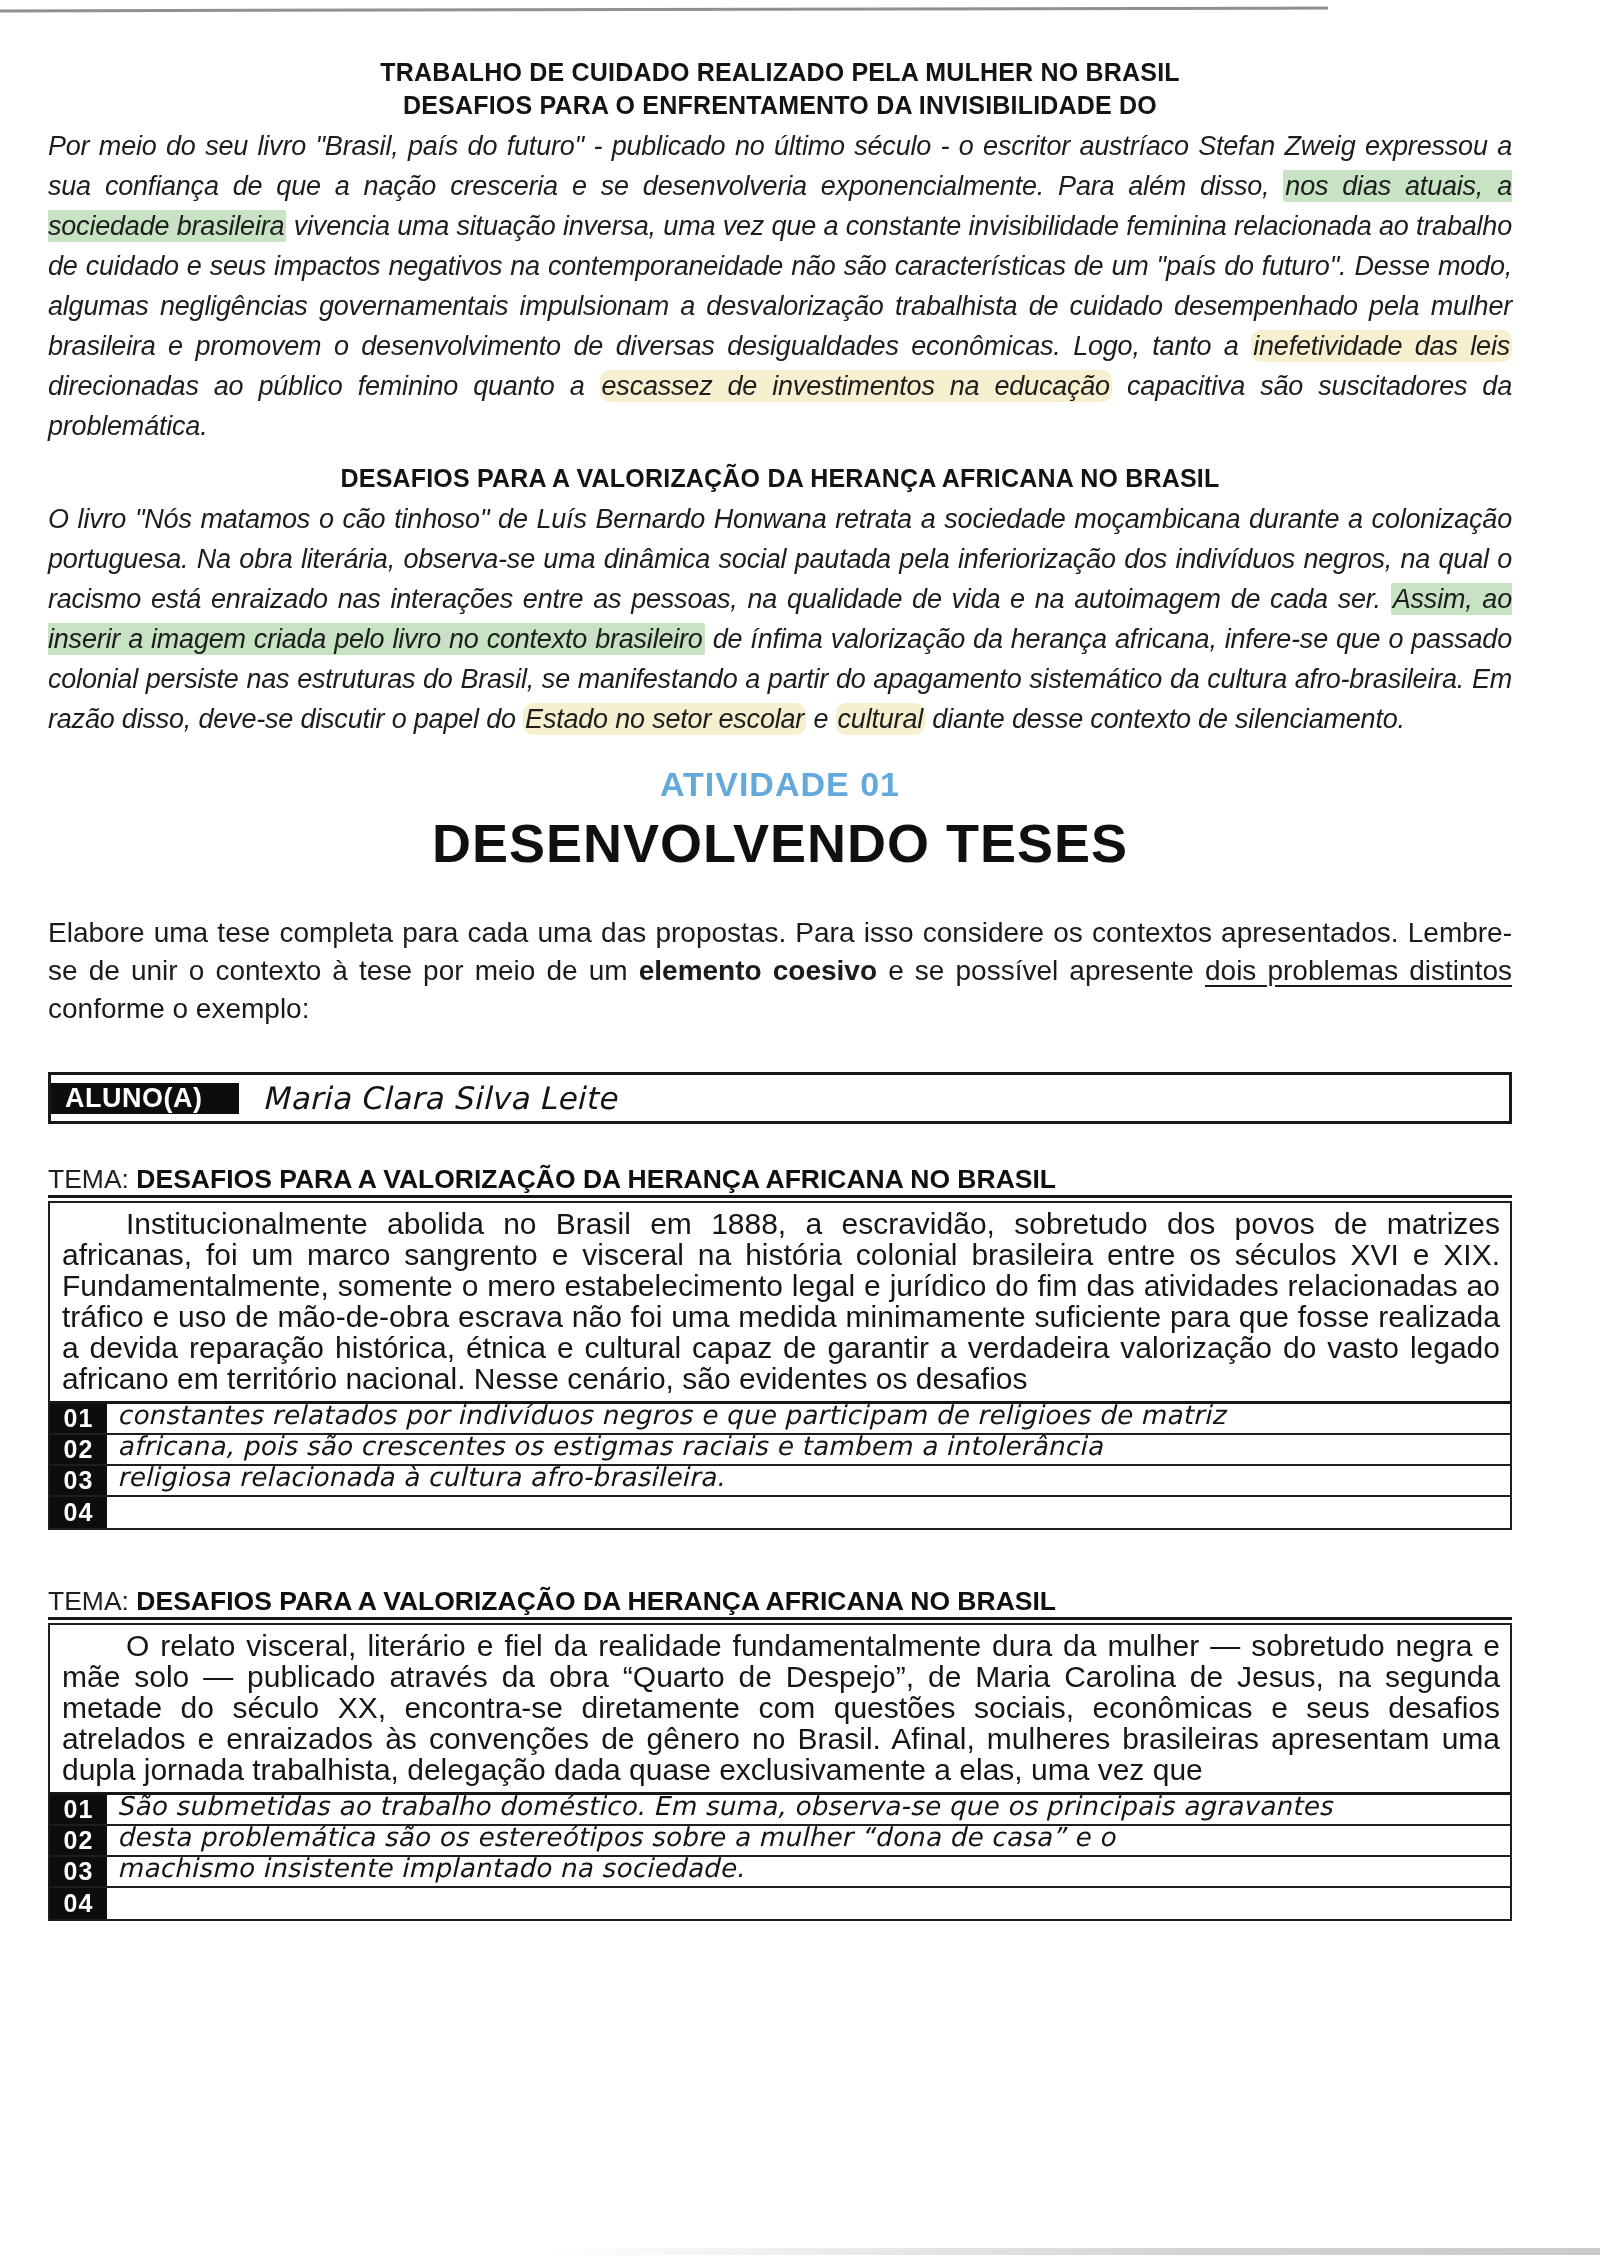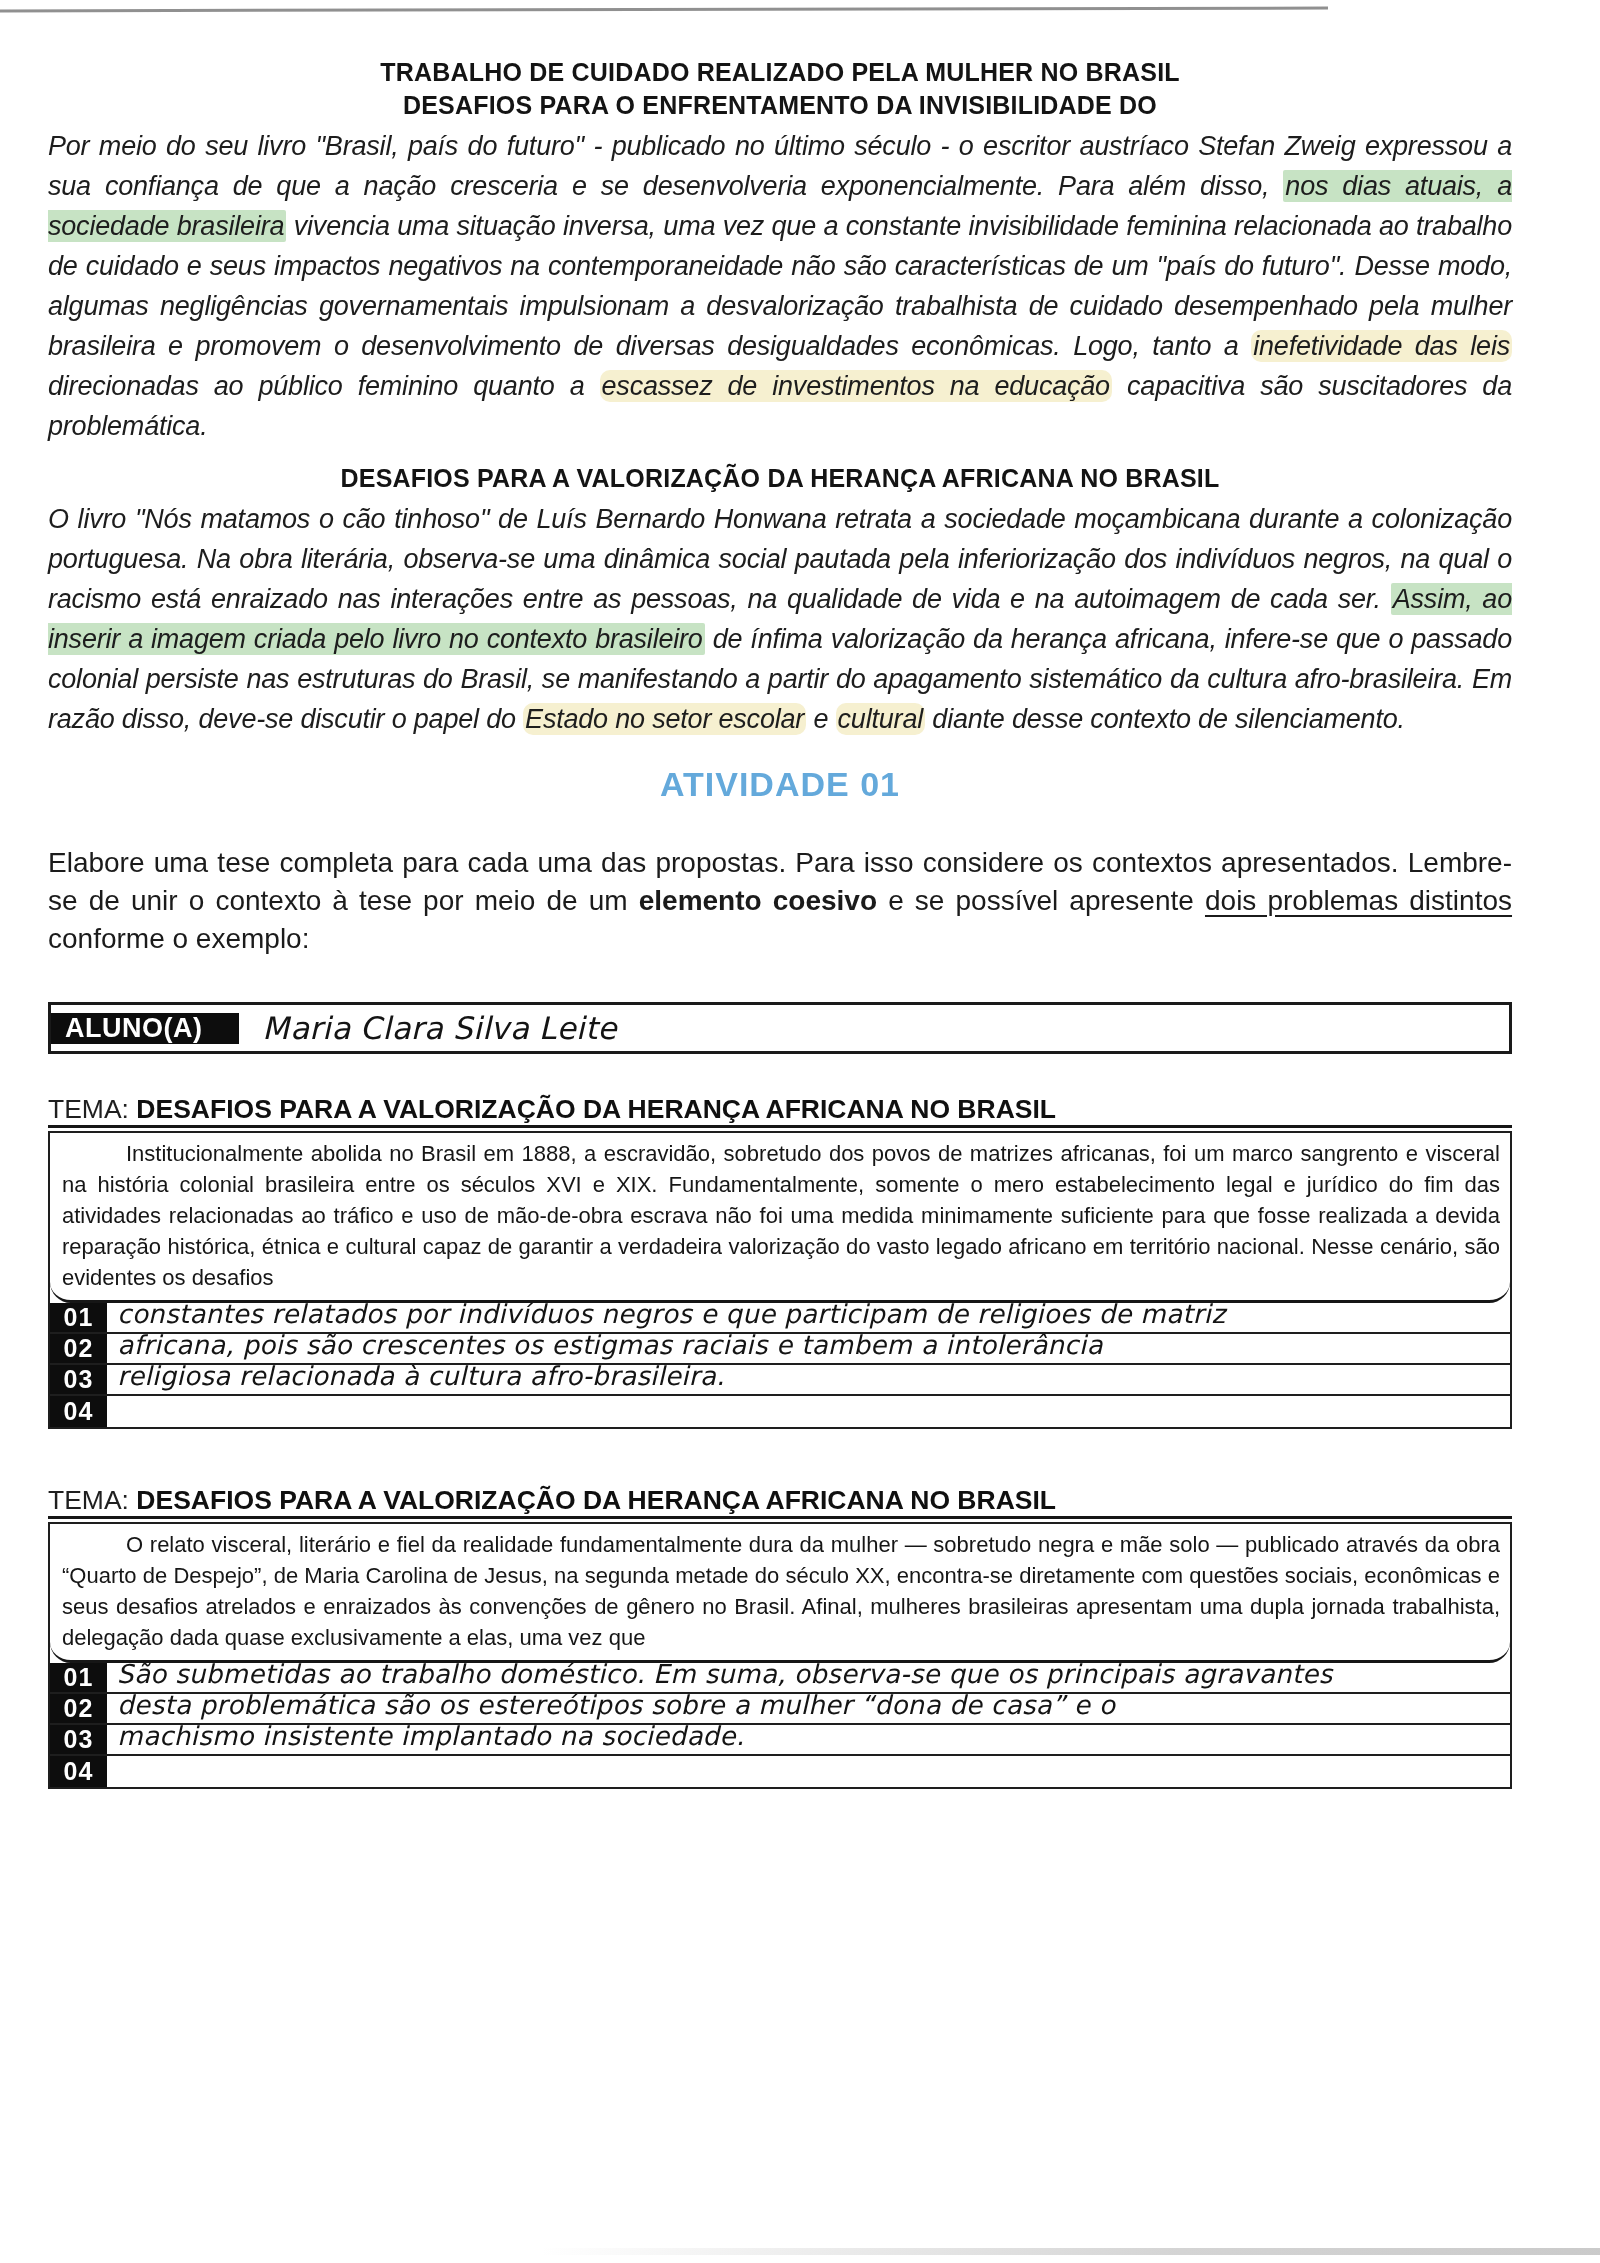--- a/index.html
+++ b/index.html
@@ -50,22 +50,22 @@
   }
   .aluno-name { font-size:31px; padding-left:26px; display:flex; align-items:center; }
 
   .tema { margin-top:40px; }
   .tema2 { margin-top:56px; }
   .tema-head { font-size:26.5px; border-bottom:3px solid #161616; padding-bottom:0; white-space:nowrap; }
   .tema-label { font-weight:normal; color:#1f1f1f; }
   .tema-title { font-weight:bold; color:#101010; }
   .tema-box { border:2px solid #1e1e1e; border-top-width:2px; margin-top:3px; background:#fff; }
   .tema-context {
-    font-size:22px; line-height:31px; text-align:justify; color:#161616;
-    padding:5px 10px 7px 12px; text-indent:64px; border-bottom:3px solid #161616;border-radius:21px;
+    font-size:30px; line-height:31px; text-align:justify; color:#161616;
+    padding:5px 10px 7px 12px; text-indent:64px; border-bottom:3px solid #161616;
   }
   .ans-row { display:flex; height:31px; border-bottom:2px solid #1e1e1e; }
   .ans-row:last-child { border-bottom:none;gap:27px; }
   .ans-num {
     width:57px; flex:0 0 auto; background:#0d0d0d; color:#fff; font-weight:bold; font-size:25px;
     display:flex; align-items:center; justify-content:center; letter-spacing:1px;
   }
   .ans-text { flex:1; font-size:26px; display:flex; align-items:flex-end; padding:0 6px 3px 12px; white-space:nowrap; overflow:hidden; }
 </style>
 </head>
@@ -80,20 +80,21 @@
     <div>TRABALHO DE CUIDADO REALIZADO PELA MULHER NO BRASIL</div>
     <div>DESAFIOS PARA O ENFRENTAMENTO DA INVISIBILIDADE DO</div>
   </div>
   <p class="lead-para"><span>Por meio do seu livro "Brasil, país do futuro" - publicado no último século - o escritor austríaco Stefan Zweig expressou a sua confiança de que a nação cresceria e se desenvolveria exponencialmente. Para além disso, </span><span class="hl-green">nos dias atuais, a sociedade brasileira</span><span> vivencia uma situação inversa, uma vez que a constante invisibilidade feminina relacionada ao trabalho de cuidado e seus impactos negativos na contemporaneidade não são características de um "país do futuro". Desse modo, algumas negligências governamentais impulsionam a desvalorização trabalhista de cuidado desempenhado pela mulher brasileira e promovem o desenvolvimento de diversas desigualdades econômicas. Logo, tanto a </span><span class="hl-yellow">inefetividade das leis</span><span> direcionadas ao público feminino quanto a </span><span class="hl-yellow">escassez de investimentos na educação</span><span> capacitiva são suscitadores da problemática.</span></p>
 
   <div class="sec-title sec2">DESAFIOS PARA A VALORIZAÇÃO DA HERANÇA AFRICANA NO BRASIL</div>
   <p class="lead-para"><span>O livro "Nós matamos o cão tinhoso" de Luís Bernardo Honwana retrata a sociedade moçambicana durante a colonização portuguesa. Na obra literária, observa-se uma dinâmica social pautada pela inferiorização dos indivíduos negros, na qual o racismo está enraizado nas interações entre as pessoas, na qualidade de vida e na autoimagem de cada ser. </span><span class="hl-green">Assim, ao inserir a imagem criada pelo livro no contexto brasileiro</span><span> de ínfima valorização da herança africana, infere-se que o passado colonial persiste nas estruturas do Brasil, se manifestando a partir do apagamento sistemático da cultura afro-brasileira. Em razão disso, deve-se discutir o papel do </span><span class="hl-yellow">Estado no setor escolar</span><span> e </span><span class="hl-yellow">cultural</span><span> diante desse contexto de silenciamento.</span></p>
 
   <div class="activity">
     <div class="activity-label">ATIVIDADE 01</div>
+    <div class="activity-title">DESENVOLVENDO TESES</div>
   </div>
 
   <p class="instructions"><span>Elabore uma tese completa para cada uma das propostas. Para isso considere os contextos apresentados. Lembre-se de unir o contexto à tese por meio de um </span><span class="b">elemento coesivo</span><span> e se possível apresente </span><span class="u">dois problemas distintos</span><span> conforme o exemplo:</span></p>
 
   <div class="aluno-strip">
     <div class="aluno-label">ALUNO(A)</div>
     <div class="aluno-name hand">Maria Clara Silva Leite</div>
   </div>
 
   <div class="tema">

